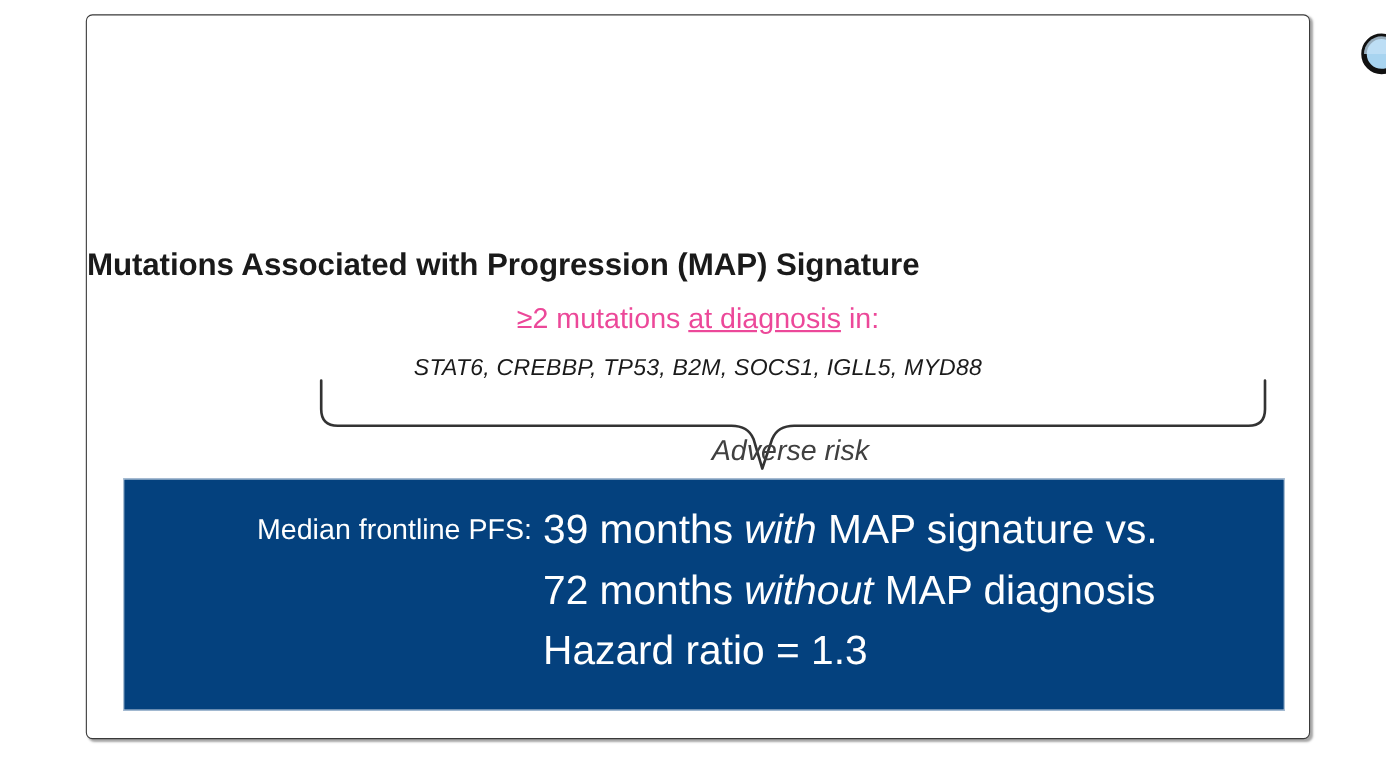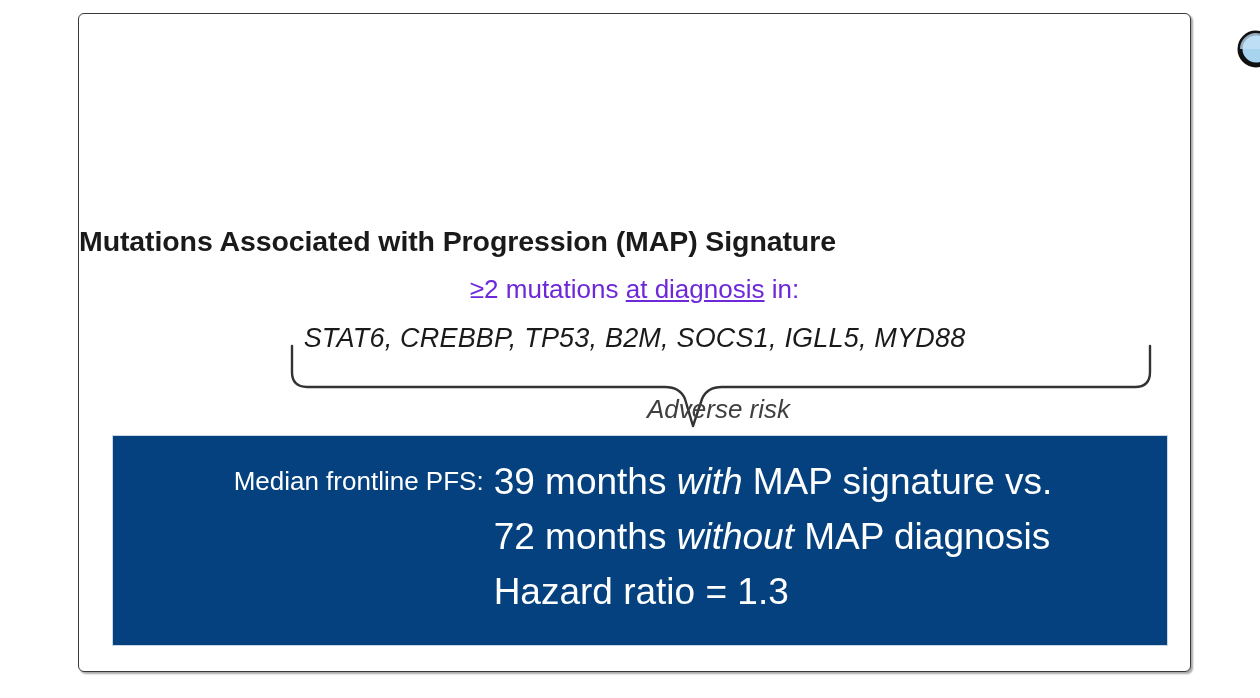--- a/index.html
+++ b/index.html
@@ -65,38 +65,38 @@
     font-size: 28.5px;
     letter-spacing: -0.1px;
   }
 
   #criteria-line {
     position: absolute;
     left: 0;
     top: 260px;
     width: 100%;
     text-align: center;
-    color: #6d28d9;
+    color: #ec4899;
     font-size: 26px;
     font-weight: normal;
   }
   #criteria-line .underlined {
     text-decoration: underline;
     text-underline-offset: 2px;
   }
 
   
   #gene-list {
     position: absolute;
     left: 0;
     top: 309px;
     width: 100%;
     text-align: center;
     color: #1a1a1a;
-    font-size: 27px;
+    font-size: 21px;
     font-style: italic;
     letter-spacing: 0.2px;
   }
 
   
   #brace-svg {
     position: absolute;
     left: 34px;
     top: 340px;
     width: 1056px;

